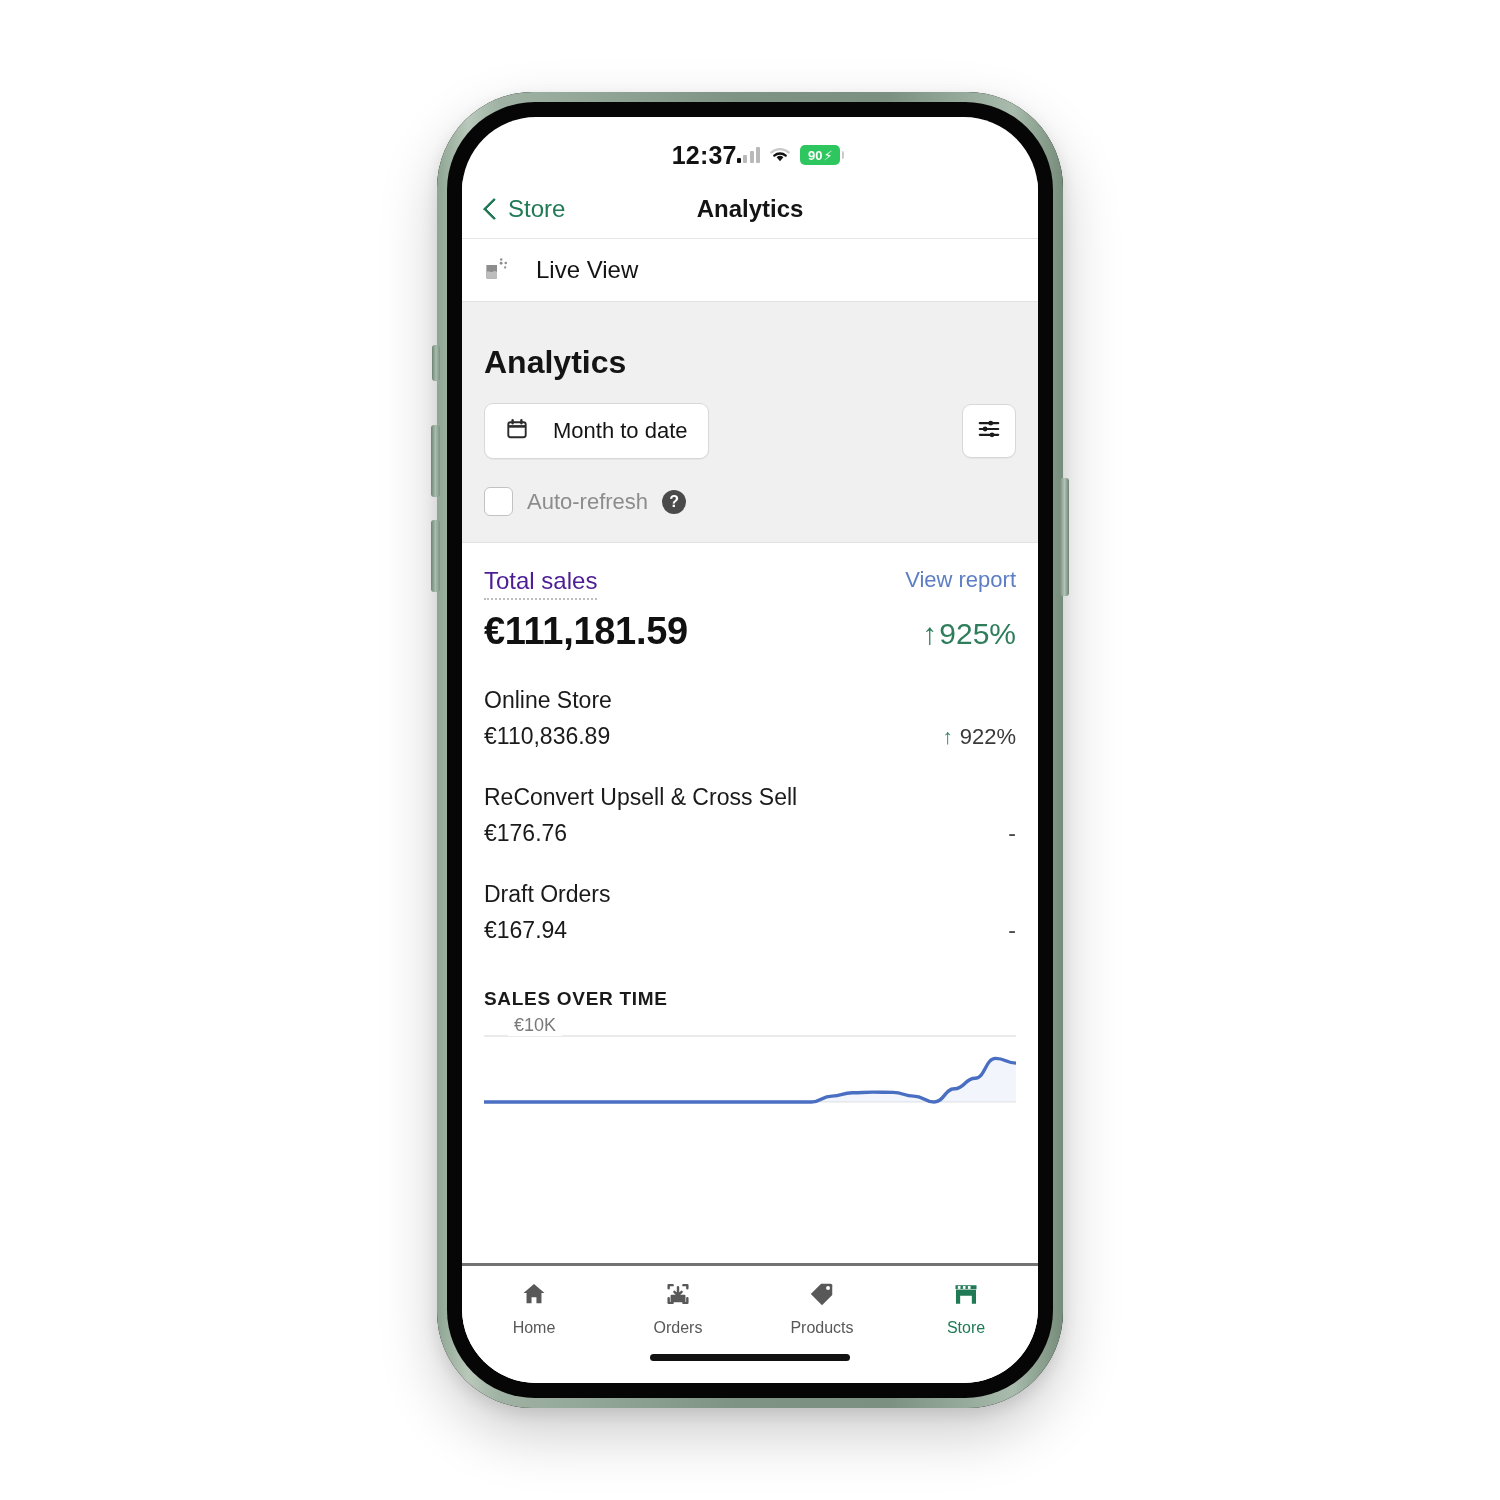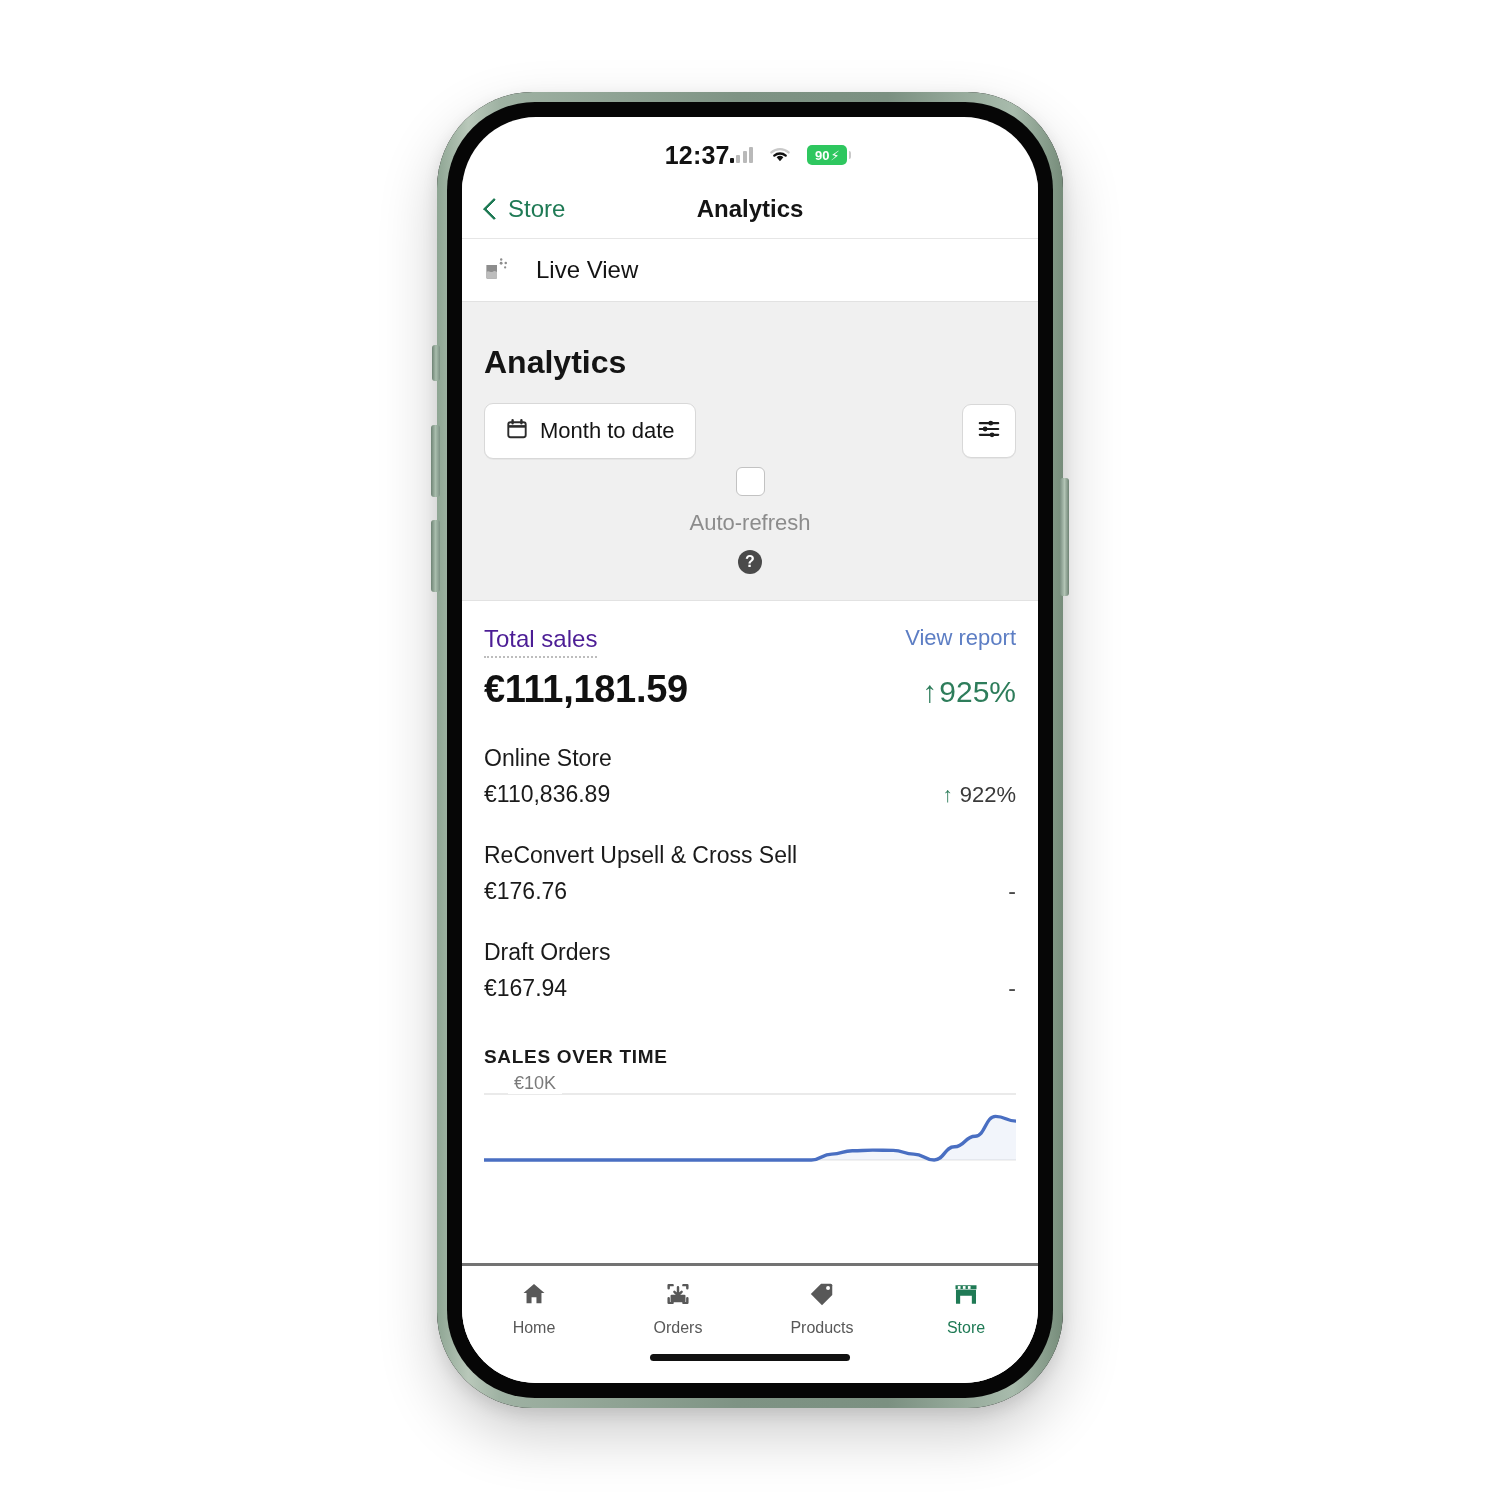--- a/index.html
+++ b/index.html
@@ -44,21 +44,21 @@
   .btn-power{left:1060px;top:478px;width:9px;height:118px;
     background:linear-gradient(90deg,#7b9082,#b2c4b5,#6e8374);}
 
   
   .statusbar{
     position:absolute;left:0;top:0;width:576px;height:62px;
     display:flex;align-items:center;justify-content:center;
     padding:14px 34px 0 46px;box-sizing:border-box;
   }
   .status-time{font-size:25px;font-weight:700;color:#121212;letter-spacing:.2px;}
-  .status-right{display:flex;align-items:center;gap:16px;}
+  .status-right{display:flex;align-items:center;gap:9px;}
   .sig{display:flex;align-items:flex-end;gap:2.5px;height:16px;}
   .sig i{display:block;width:4px;background:#121212;border-radius:1px;}
   .sig i:nth-child(1){height:5px;}
   .sig i:nth-child(2){height:8px;background:#b9b9b9;}
   .sig i:nth-child(3){height:12px;background:#b9b9b9;}
   .sig i:nth-child(4){height:16px;background:#b9b9b9;}
   .wifi{position:relative;width:22px;height:16px;}
   .wifi svg{display:block;}
   .batt{
     width:40px;height:20px;border-radius:5px;background:#2ec75f;
@@ -104,32 +104,32 @@
   }
 
   
   .gray-sec{
     background:#f0f0f0;padding:28px 22px 26px 22px;box-sizing:border-box;
     border-top:1px solid #e2e2e2;border-bottom:1px solid #e2e2e2;
   }
   .sec-title{font-size:32px;font-weight:700;color:#141414;margin:14px 0 22px 0;}
   .ctrl-row{display:flex;align-items:center;justify-content:space-between;}
   .date-btn{
-    display:flex;align-items:center;gap:11px;
+    display:flex;align-items:center;gap:24px;
     background:#fff;border:1px solid #d8d8d8;border-radius:9px;
     padding:13px 20px;box-sizing:border-box;cursor:pointer;
     box-shadow:0 1px 0 rgba(0,0,0,.04);
   }
   .date-btn-label{font-size:22px;color:#141414;font-weight:400;}
   .filter-btn{
     width:52px;height:52px;background:#fff;border:1px solid #d8d8d8;border-radius:9px;
     display:flex;align-items:center;justify-content:center;cursor:pointer;
     box-shadow:0 1px 0 rgba(0,0,0,.04);
   }
-  .refresh-row{display:flex;align-items:center;gap:14px;margin-top:8px;flex-direction:column;}
+  .refresh-row{display:flex;align-items:center;gap:14px;margin-top:28px;}
   .chk{
     width:27px;height:27px;border:1.6px solid #c2c2c2;border-radius:6px;background:#fff;
     cursor:pointer;flex:0 0 auto;
   }
   .refresh-label{font-size:22px;color:#8c8c8c;}
   .help-ico{
     width:24px;height:24px;border-radius:50%;background:#4a4a4a;color:#fff;
     font-size:16px;font-weight:700;display:flex;align-items:center;justify-content:center;
     cursor:pointer;line-height:1;
   }

